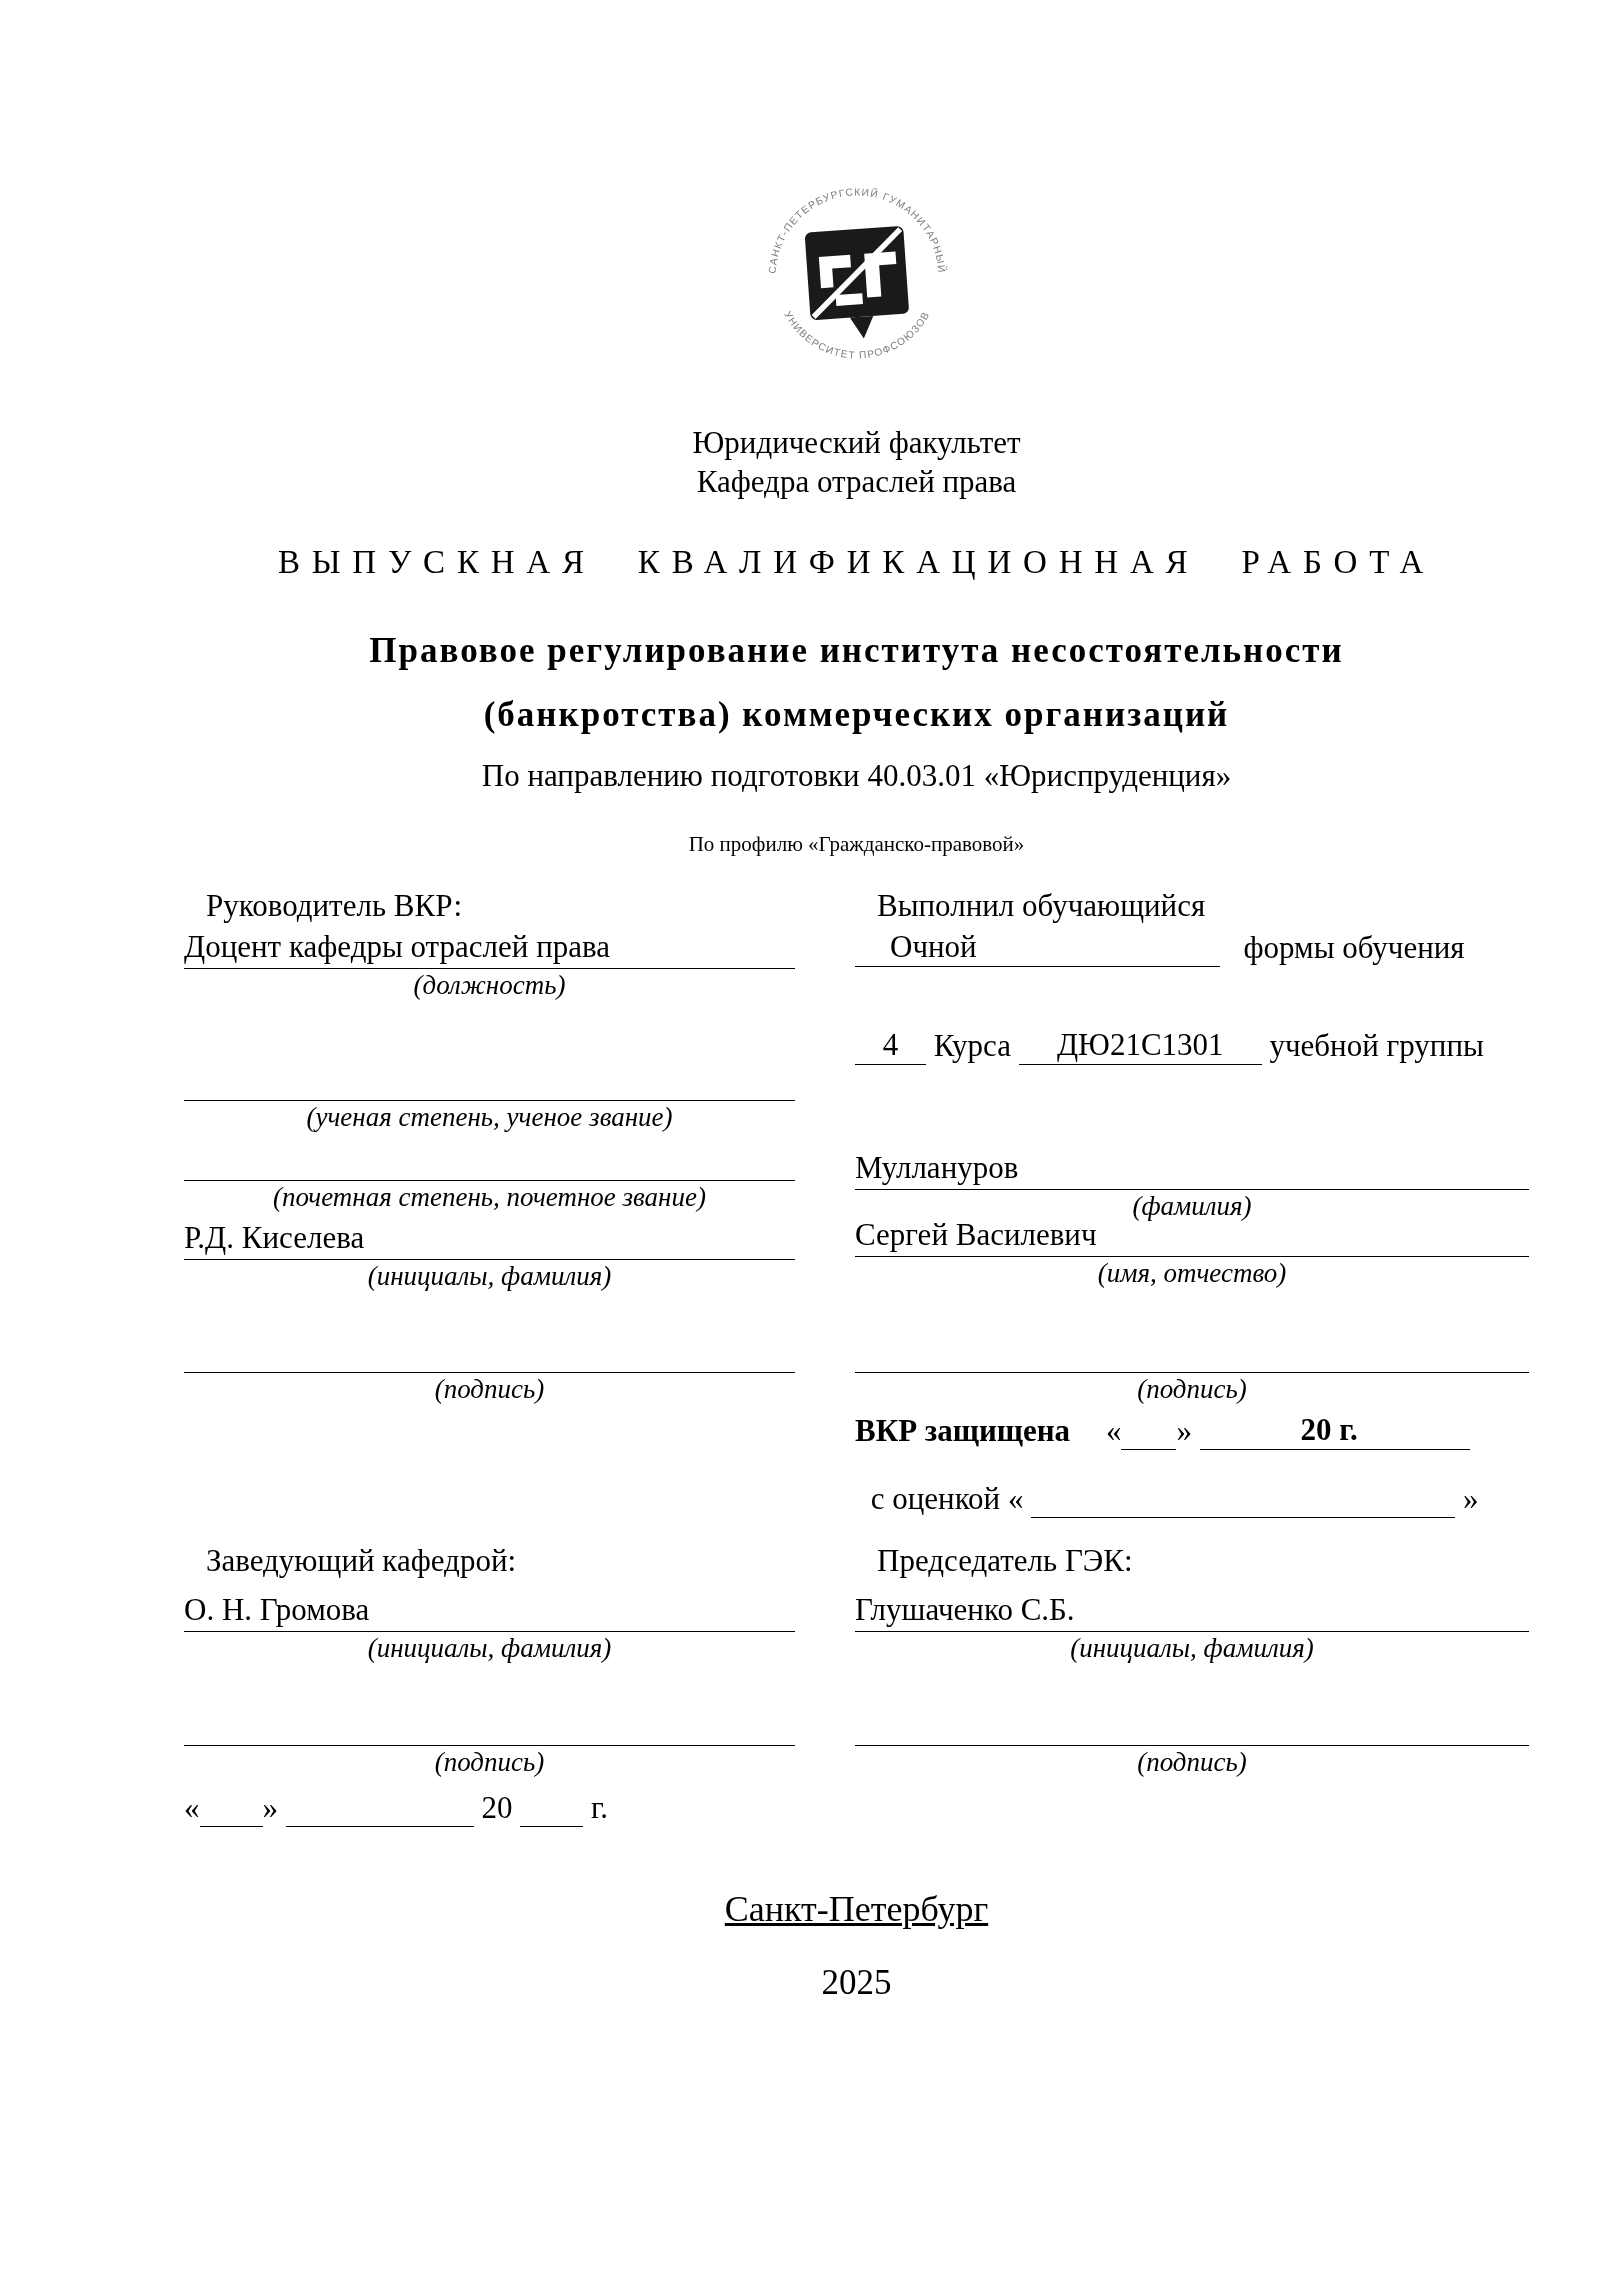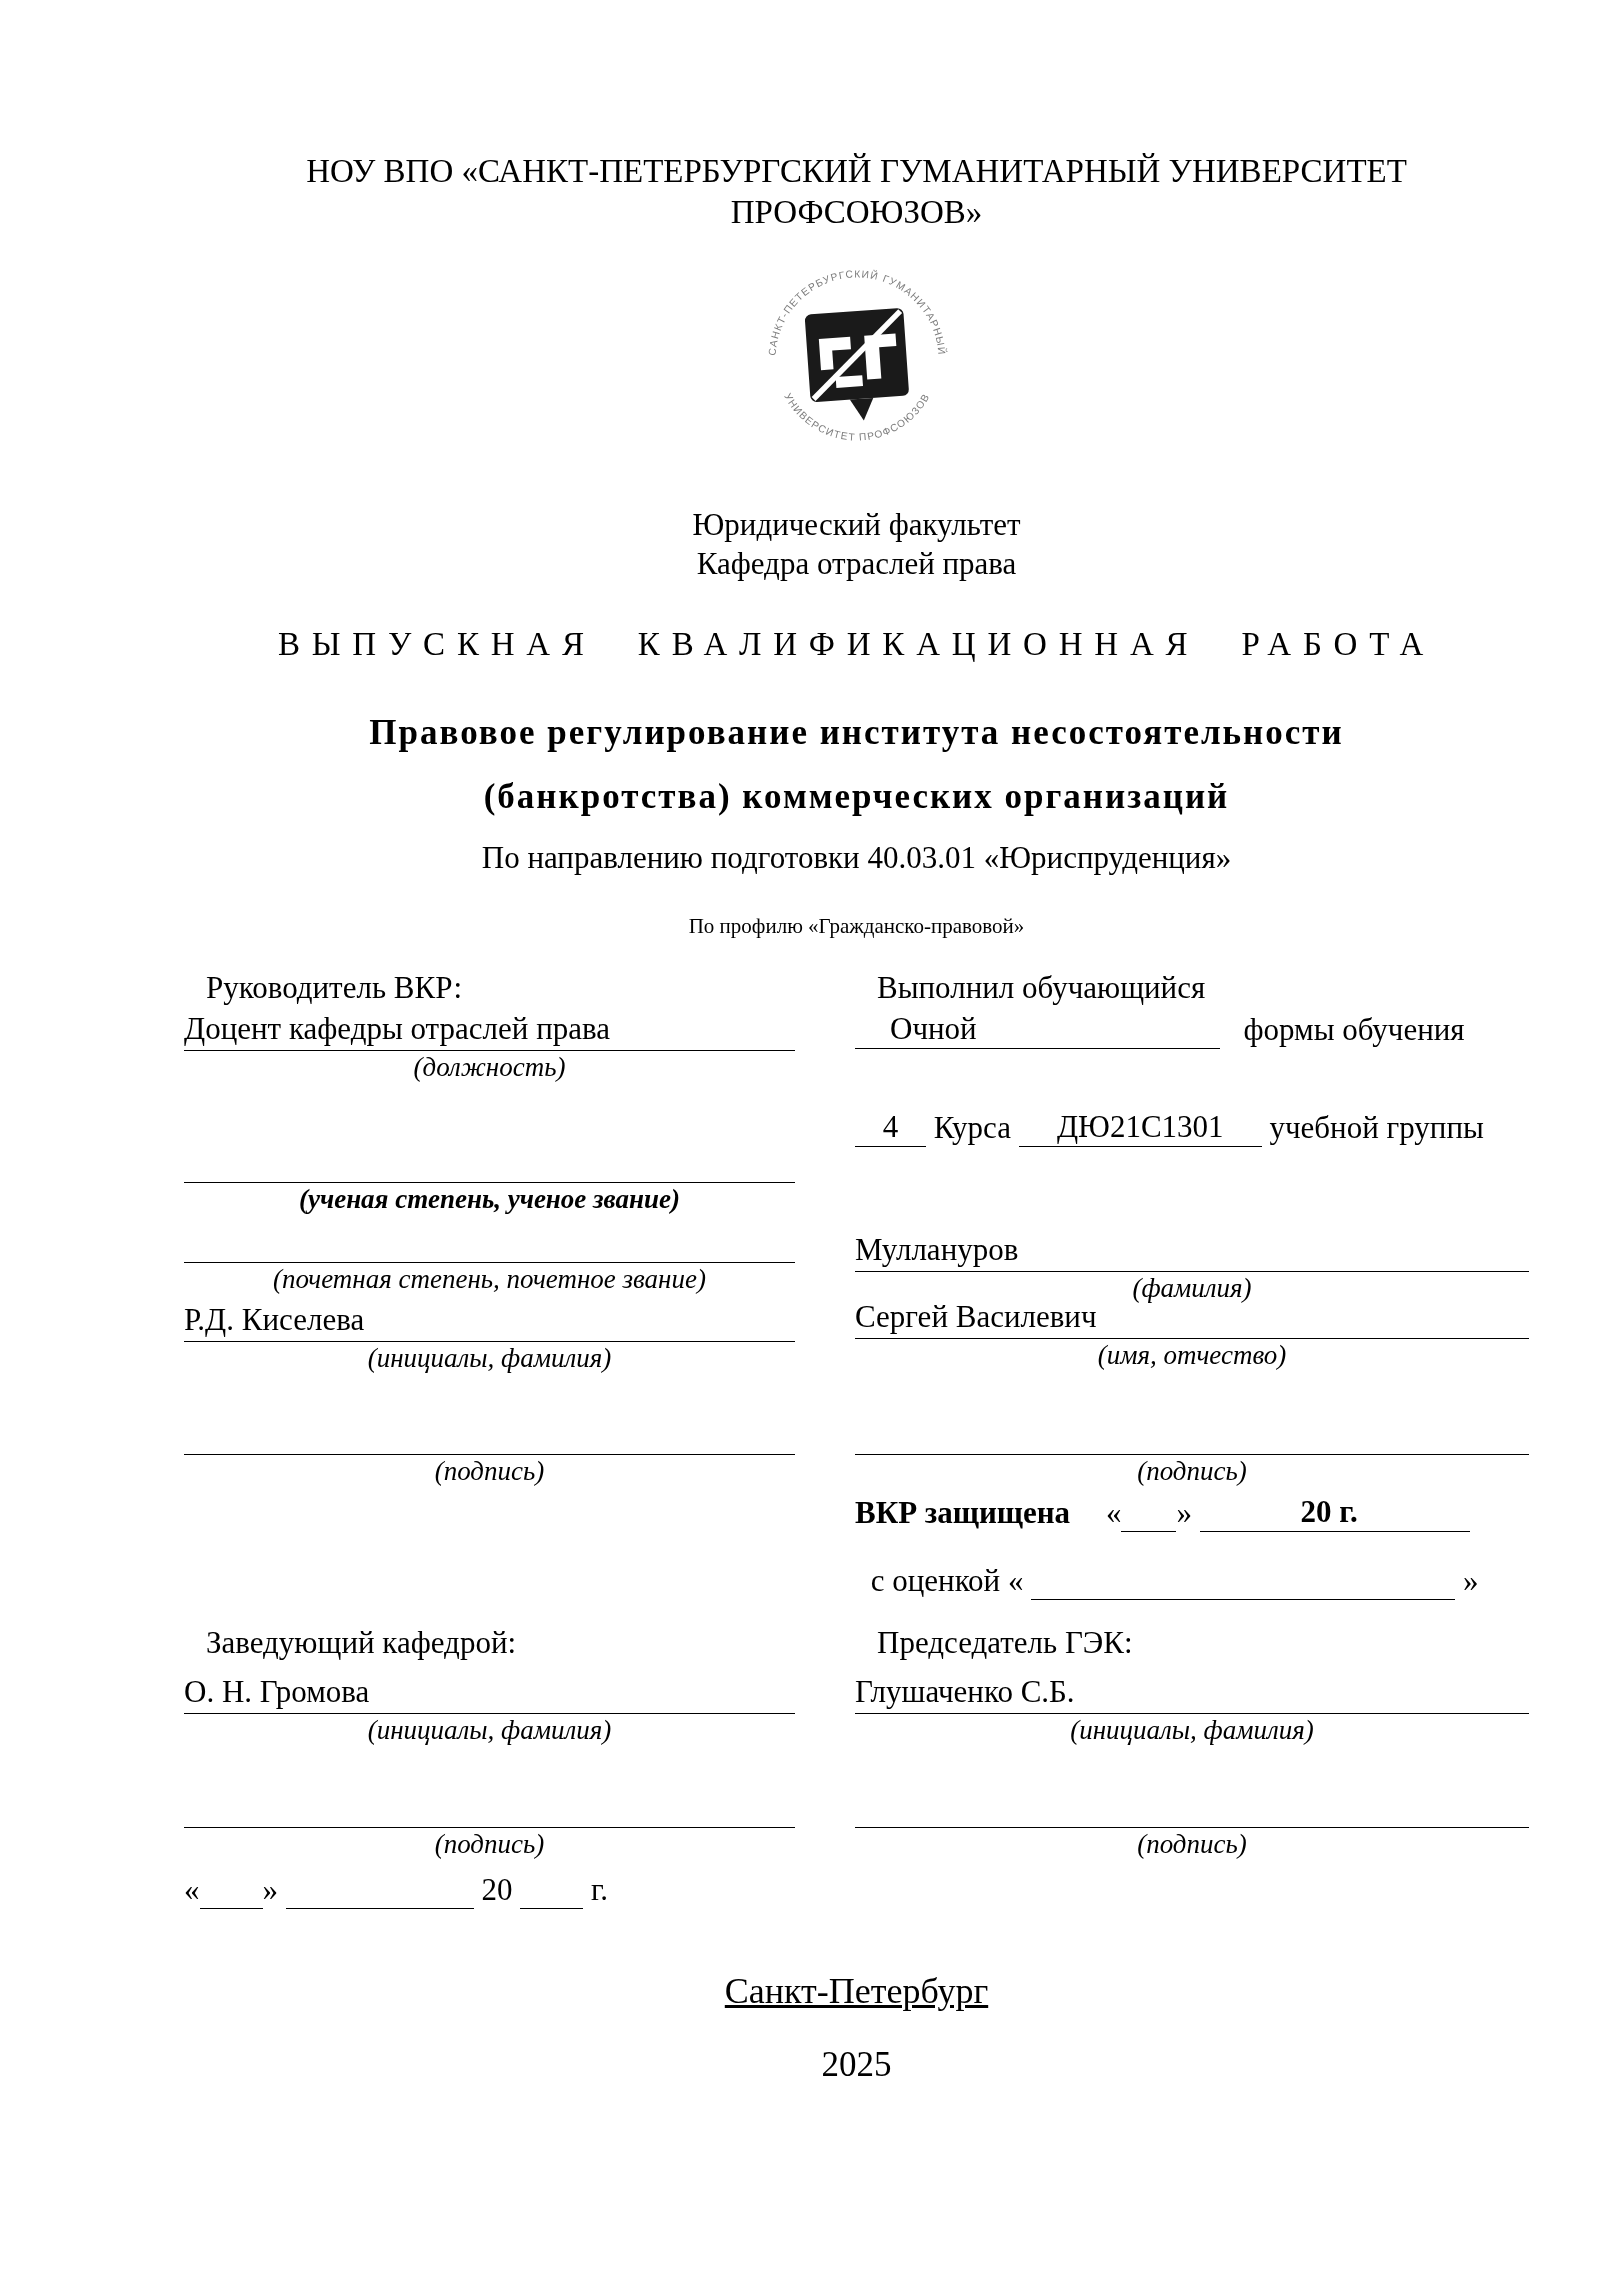--- a/index.html
+++ b/index.html
@@ -26,21 +26,21 @@
   .title2 { margin-top: 17.3px; font-size: 35px; line-height: 47px; font-weight: bold; letter-spacing: 2px; }
   .direction { margin-top: 17.3px; font-size: 31px; line-height: 39px; }
   .profile   { margin-top: 30px; font-size: 21px; line-height: 39px; }
 
   .form-area { position: relative; margin-top: 23.6px; height: 954px; font-size: 31px; line-height: 38px; }
   .row { position: absolute; }
   .lcol { left: 0; width: 611px; }
   .rcol { left: 671px; width: 674px; }
 
   .t0 { top: 0; } .t50 { top: 39px; } .t52 { top: 41px; } .t177 { top: 139px; }
-  .t232 { top: 182px; font-weight: bold; } .t331 { top: 260px; } .t334 { top: 262px; } .t416 { top: 327px; }
+  .t232 { top: 182px; } .t331 { top: 260px; } .t334 { top: 262px; } .t416 { top: 327px; }
   .t420 { top: 330px; } .t578 { top: 454px; } .t668 { top: 524px; } .t722 { top: 567px; }
   .t754 { top: 592px; } .t834 { top: 655px; } .t894 { top: 702px; } .t1054 { top: 827px; }
   .t1148 { top: 901px; }
 
   .label { padding-left: 22px; }
   .line { height: 42px; line-height: 41px; border-bottom: 1.6px solid #000; }
   .line.left-text { text-align: left; }
   .line.blank { height: 31px; }
   .caption { font-style: italic; font-size: 27px; line-height: 33px; text-align: center; }
   .caption.left-cap { text-align: left; }
@@ -60,24 +60,20 @@
   .footer-city { margin-top: 46px; font-size: 36px; line-height: 44px; text-decoration: underline; }
   .footer-year { margin-top: 31px; font-size: 35px; line-height: 42px; }
 
   .ring-text { letter-spacing: 1.5px; }
 </style>
 </head>
 <body>
 
 <div class="page">
 
-  <div class="uni-name center">
-    <span>НОУ ВПО «САНКТ-ПЕТЕРБУРГСКИЙ ГУМАНИТАРНЫЙ УНИВЕРСИТЕТ</span><br>
-    <span>ПРОФСОЮЗОВ»</span>
-  </div>
 
   <div class="logo-wrap center">
     <svg width="196" height="196" viewBox="0 0 250 250" xmlns="http://www.w3.org/2000/svg">
       <defs>
         <path id="arcTop" d="M 21 125 A 104 104 0 1 1 229 125" fill="none"></path>
         <path id="arcBottom" d="M 21 125 A 104 104 0 1 0 229 125" fill="none"></path>
       </defs>
       <text class="ring-text" font-size="13" fill="#7d7d7d" font-family="Liberation Sans, sans-serif">
         <textPath href="#arcTop" startOffset="50%" text-anchor="middle">САНКТ-ПЕТЕРБУРГСКИЙ ГУМАНИТАРНЫЙ</textPath>
       </text>

